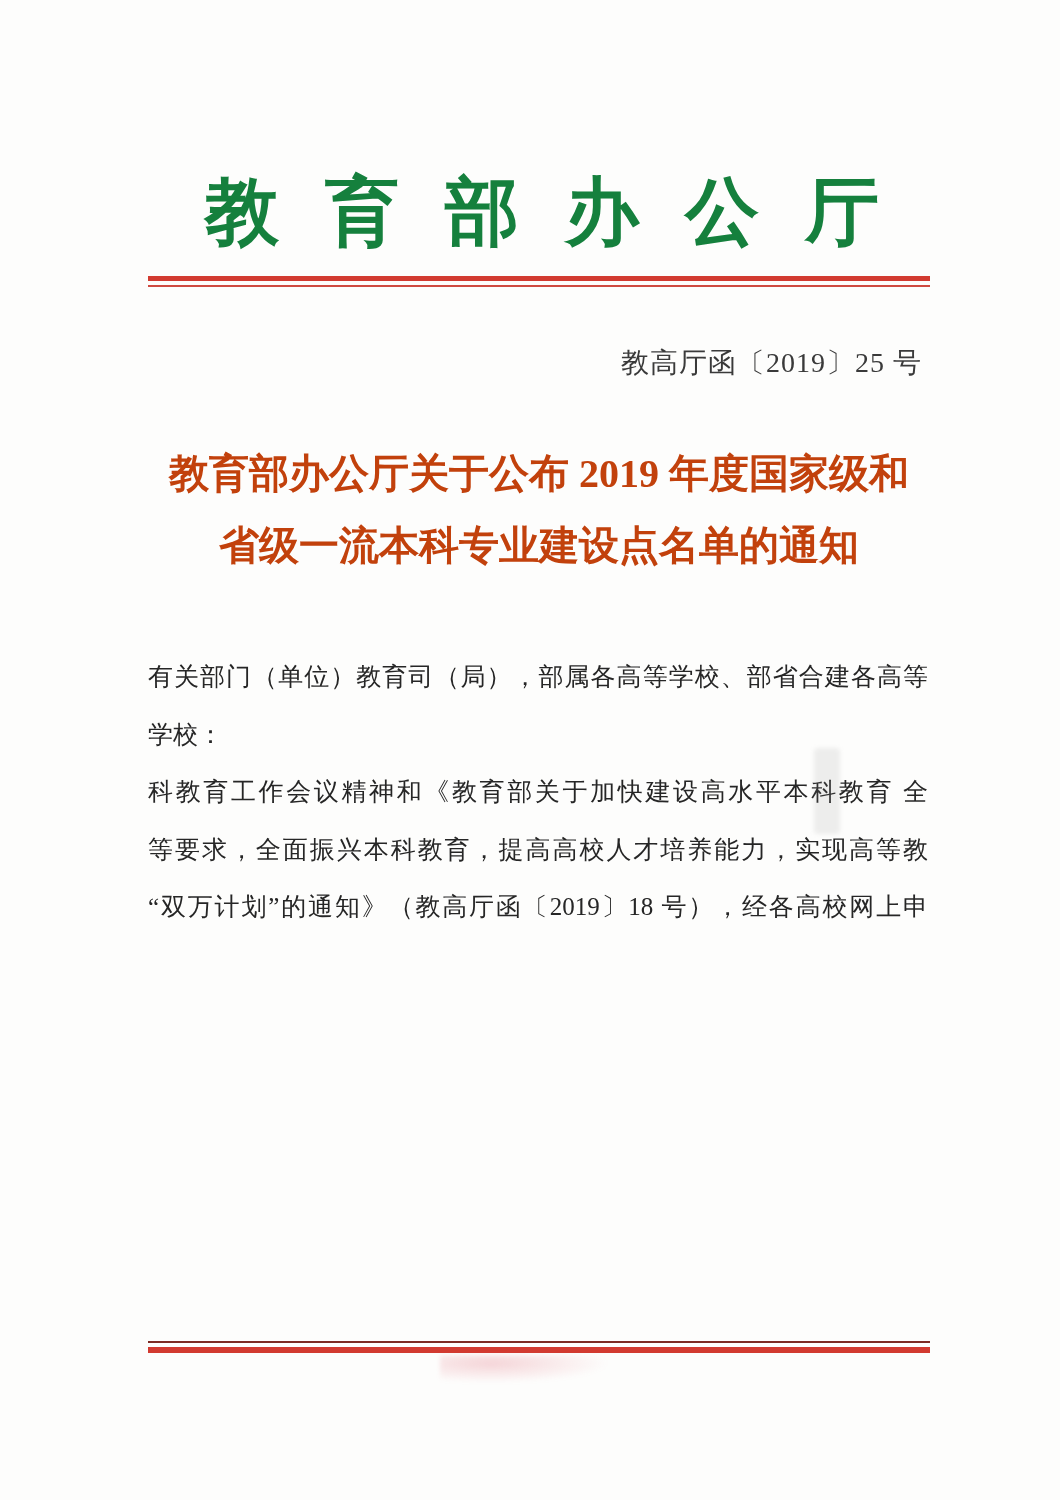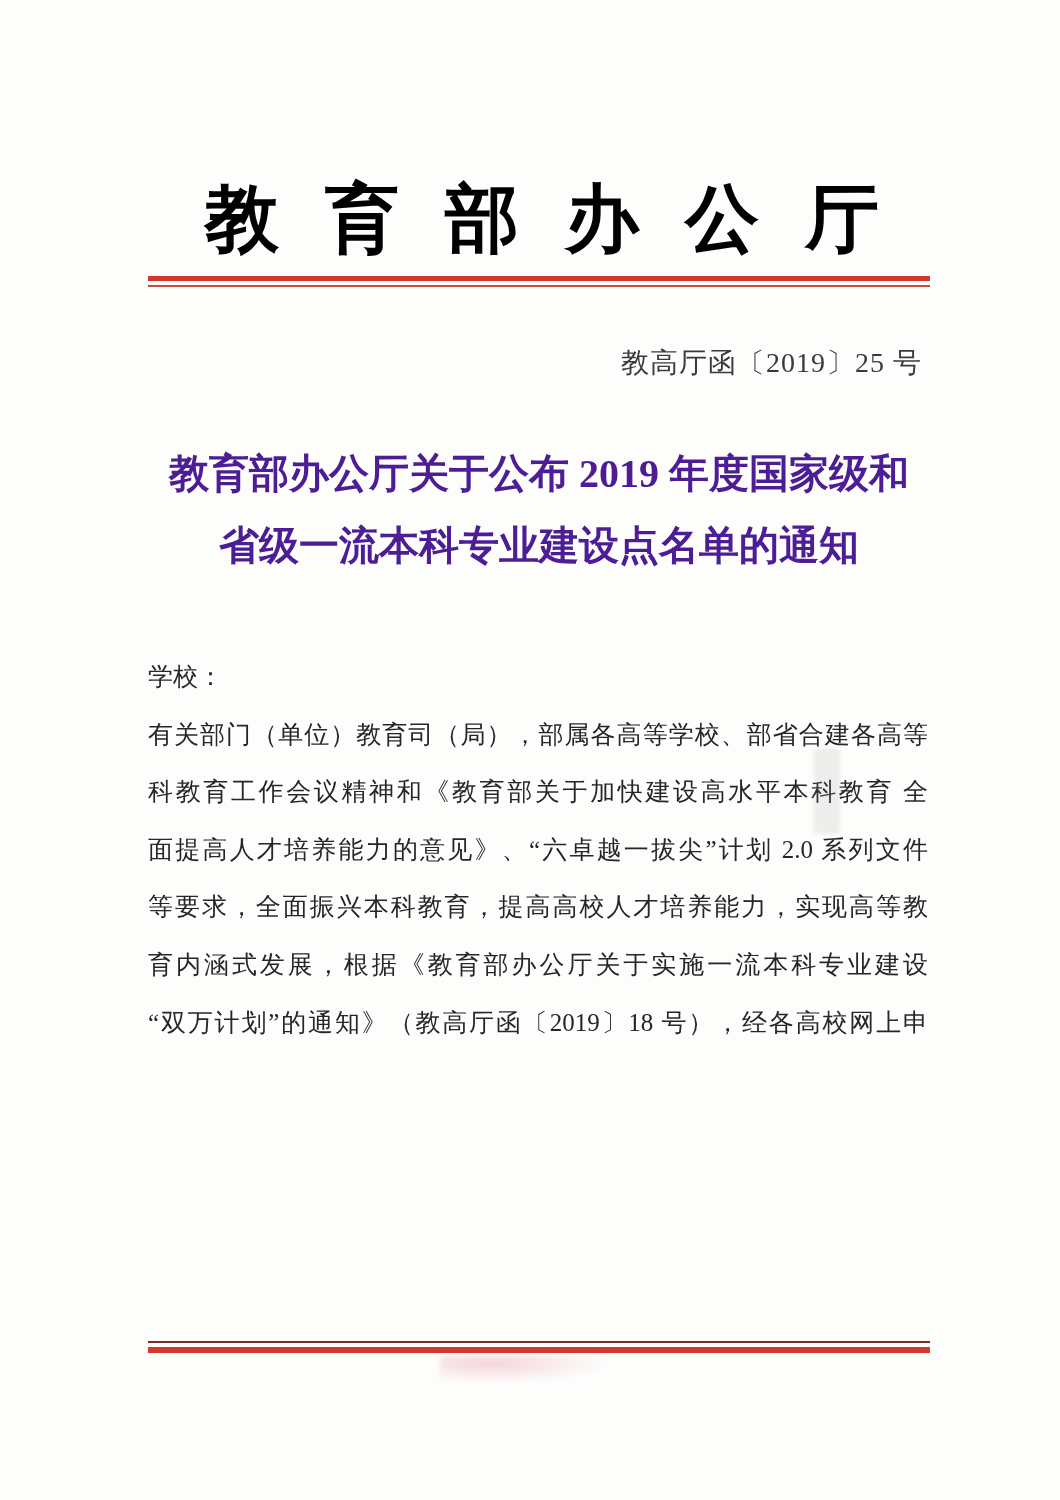--- a/index.html
+++ b/index.html
@@ -9,24 +9,24 @@
     width: 1060px;
     height: 1500px;
     margin: 0 auto;
     background: #fdfdfc;
     overflow: hidden;
     font-family: "Liberation Serif", "DejaVu Serif", serif;
   }
   
   .letterhead {
     position: absolute;
-    top: 179px; left: 150px; width: 780px;
+    top: 172px; left: 150px; width: 780px;
     font-size: 74px;
     font-weight: 700;
-    color: #000000;
+    color: #15803d;
     letter-spacing: 46px;
     padding-left: 55px;
     white-space: nowrap;
     line-height: 1.1;
   }
   .sep-top { position: absolute; top: 276px; left: 148px; width: 782px; }
   .sep-top .thick { height: 5px; background: #d23a30; }
   .sep-top .thin  { height: 2px; background: #cf4a40; margin-top: 4px; }
   
   .doc-number {
@@ -38,21 +38,21 @@
     color: #3a3a3a;
     letter-spacing: 1px;
   }
   
   .doc-title {
     position: absolute;
     top: 438px; left: 140px; width: 798px;
     text-align: center;
     font-size: 40px;
     font-weight: 700;
-    color: #4c1d95;
+    color: #c2410c;
     line-height: 72px;
   }
   
   .doc-body {
     position: absolute;
     top: 648px; left: 148px; width: 780px;
     font-size: 25px;
     color: #262626;
     line-height: 57.6px;
   }
@@ -97,26 +97,24 @@
   </div>
 
   <div class="doc-number">教高厅函〔2019〕25 号</div>
 
   <div class="doc-title">
     <div>教育部办公厅关于公布 2019 年度国家级和</div>
     <div>省级一流本科专业建设点名单的通知</div>
   </div>
 
   <div class="doc-body">
+    <div class="line">有关部门（单位）教育司（局），部属各高等学校、部省合建各高等</div>
     <div class="line flush-left">学校：</div>
-    <div class="line">有关部门（单位）教育司（局），部属各高等学校、部省合建各高等</div>
     <div class="line">科教育工作会议精神和《教育部关于加快建设高水平本科教育 全</div>
-    <div class="line">面提高人才培养能力的意见》、“六卓越一拔尖”计划 2.0 系列文件</div>
     <div class="line">等要求，全面振兴本科教育，提高高校人才培养能力，实现高等教</div>
-    <div class="line">育内涵式发展，根据《教育部办公厅关于实施一流本科专业建设</div>
     <div class="line">“双万计划”的通知》（教高厅函〔2019〕18 号），经各高校网上申</div>
   </div>
 
   <div class="sep-bottom">
     <div class="thin"></div>
     <div class="thick"></div>
   </div>
 
   <div class="smudge-gray"></div>
   <div class="smudge-pink"></div>

